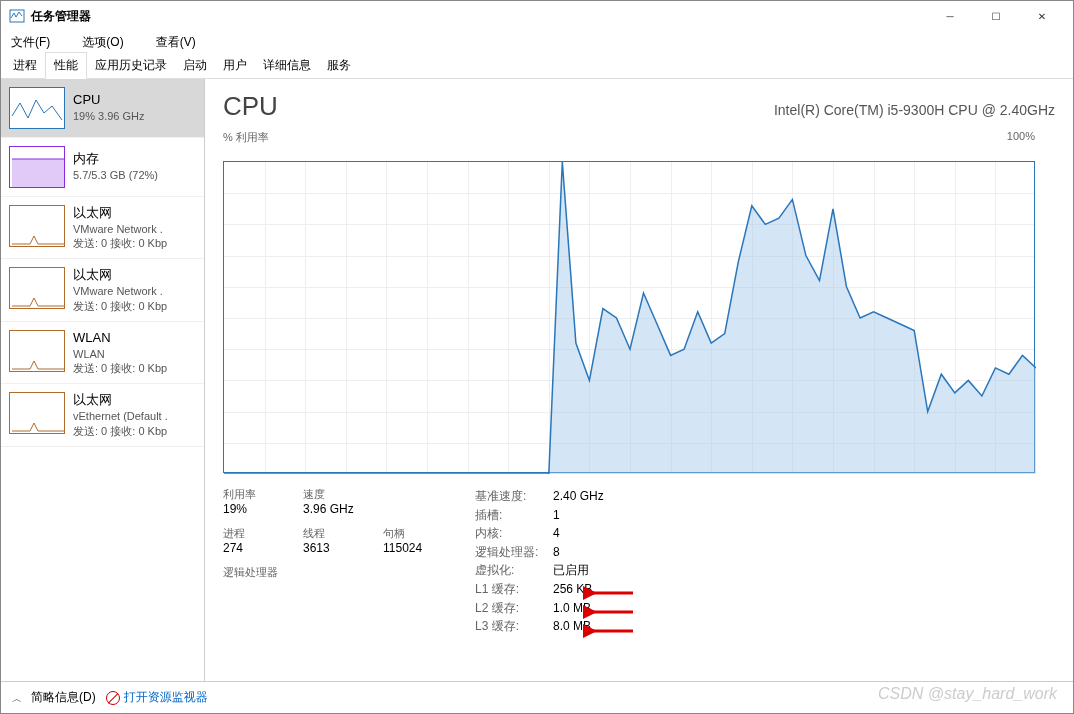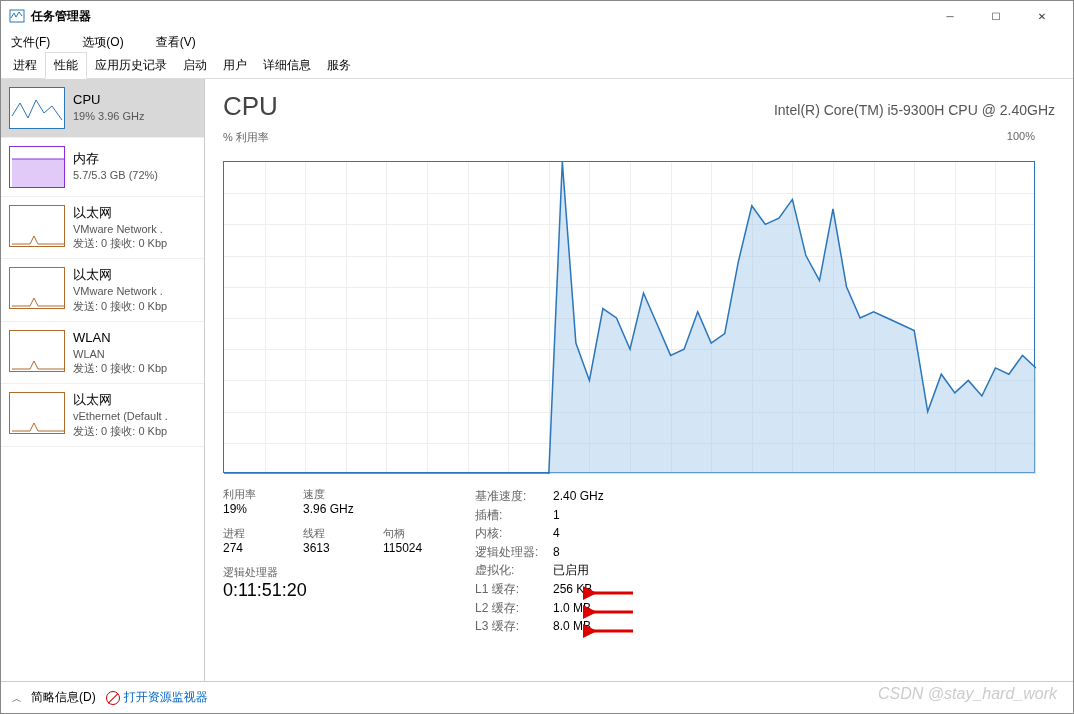--- a/index.html
+++ b/index.html
@@ -208,21 +208,20 @@
               <div class="label">线程</div>
               <div class="val">3613</div>
             </div>
           <div class="stat-block">
               <div class="label">句柄</div>
               <div class="val">115024</div>
             </div>
         </div>
         <div class="uptime" style="margin-top:10px;">
           <div class="label" style="font-size:11px;color:#666">逻辑处理器</div>
-          <div class="val">0:11:51:20</div>
         </div>
       </div>
       <div class="spec-table">
         <div class="row">
             <span class="k">基准速度:</span>
             <span class="v">2.40 GHz</span>
           </div>
         <div class="row">
             <span class="k">插槽:</span>
             <span class="v">1</span>

